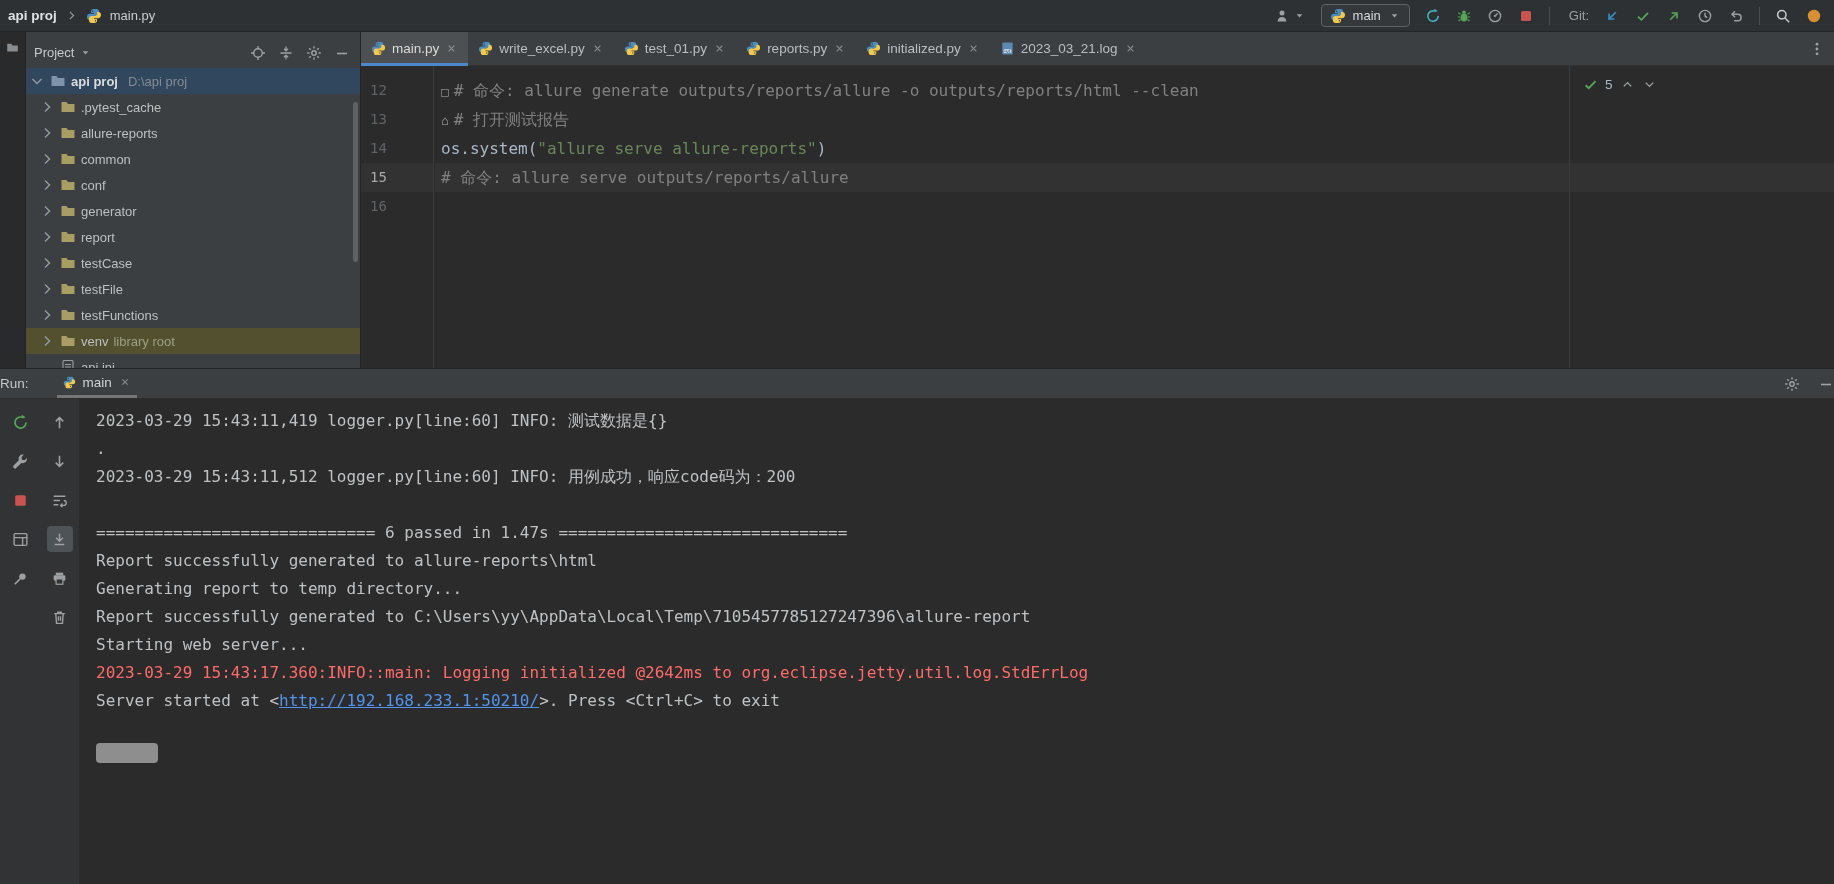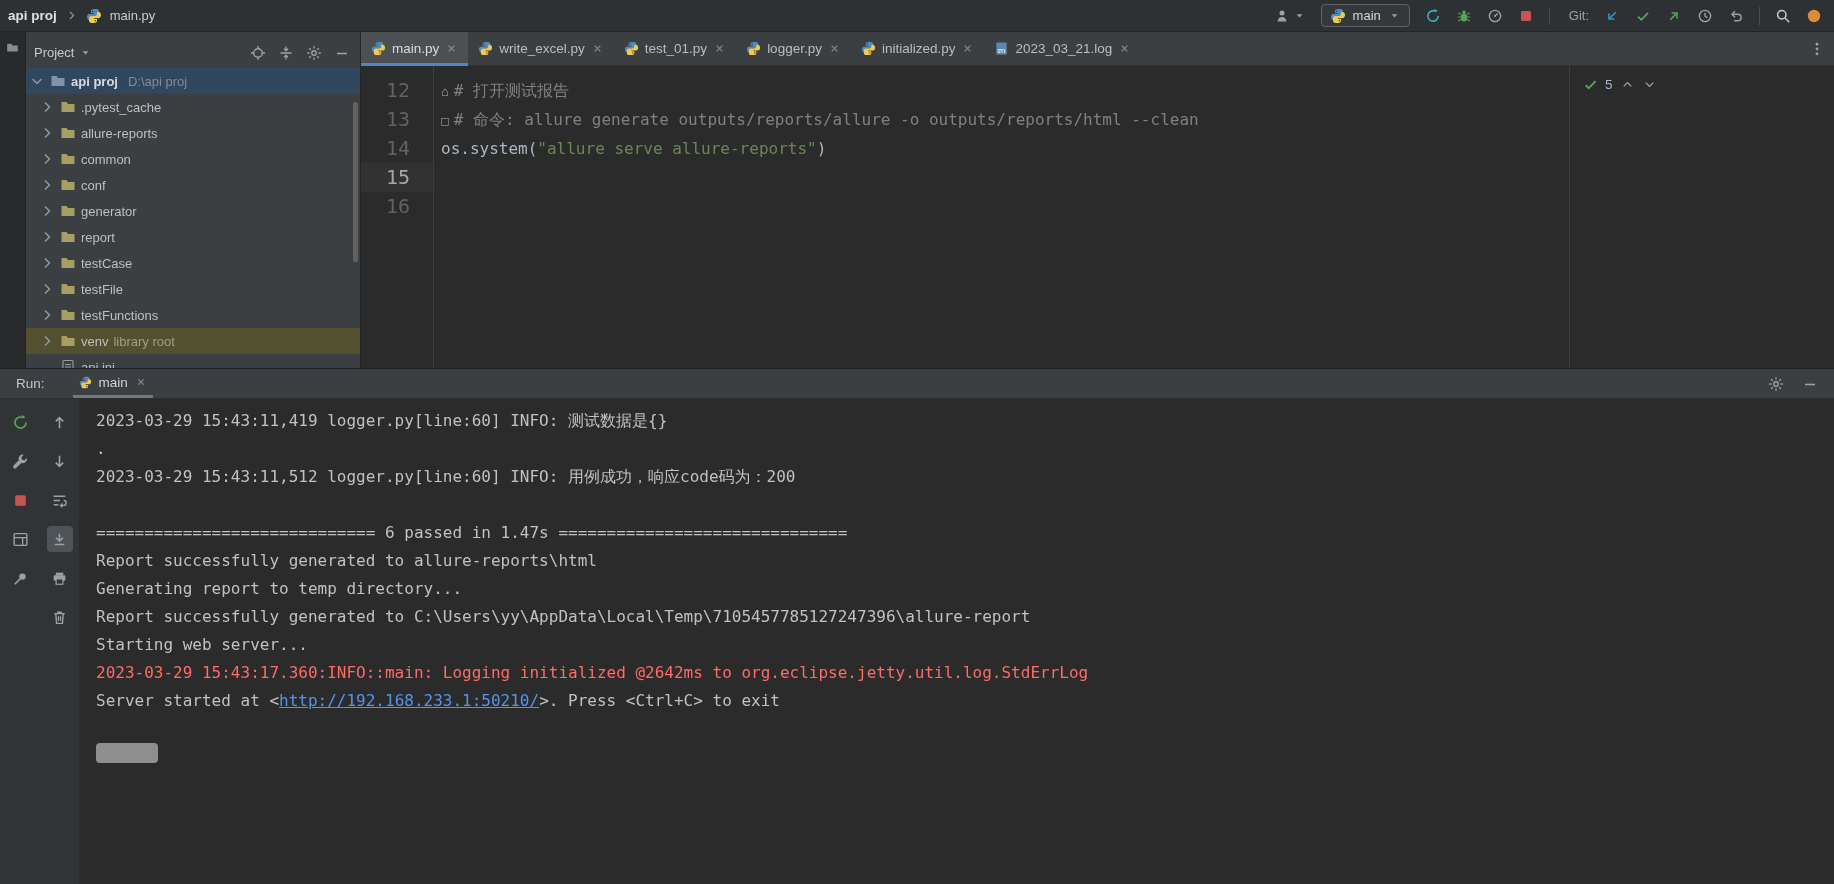--- a/index.html
+++ b/index.html
@@ -50,37 +50,37 @@
   .tabs-strip{display:flex;align-items:stretch}
   .tab{display:flex;align-items:center;gap:6px;padding:0 10px;color:#bbbdbf;position:relative;font-size:13.5px}
   .tab.active{background:#4c5052;color:#dadada}
   .tab.active::after{content:"";position:absolute;left:0;right:0;bottom:-1px;height:3px;background:#4a88c7}
   .tab .ic.t-ic{width:15px;height:15px}
   .tab .tab-close{width:13px;height:13px;opacity:.8}
   .tabs-more{margin-left:auto;display:flex;align-items:center;padding:0 9px}
 
   .editor{position:absolute;left:0;right:0;top:34px;bottom:0;font-family:"DejaVu Sans Mono","Liberation Mono",monospace;font-size:16px}
   .gutter{position:absolute;left:0;top:0;bottom:0;width:73px;border-right:1px solid #3a3d3f;padding-top:10px}
-  .gutter-row{height:29px;line-height:29px;color:#606366;font-size:20px;padding-left:25px}
+  .gutter-row{height:29px;line-height:29px;color:#606366;font-size:14px;padding-left:9px}
   .gutter-row.current{background:#323232;color:#a7a7a7}
   .code-col{position:absolute;left:74px;top:0;right:0;bottom:0;padding-top:10px}
   .code-row{height:29px;line-height:29px;white-space:pre;padding-left:6px;color:#a9b7c6}
   .code-row.current{background:#323232}
   .tk-comment{color:#808080}
   .tk-string{color:#6a8759}
   .tk-plain{color:#a9b7c6}
   .tk-glyph{color:#8a8a8a;font-size:13px;margin-right:5px}
   .editor-divider{position:absolute;left:1208px;top:0;bottom:0;width:1px;background:#3a3d3f}
   .inspect{position:absolute;left:1222px;top:11px;display:flex;align-items:center;gap:7px;color:#a9b7c6;
            font-family:"Liberation Sans",sans-serif;font-size:13.5px}
   .inspect .ic{width:15px;height:15px}
 
   
   .run-panel{position:absolute;left:0;top:368px;width:1834px;height:516px;background:#2b2b2b;border-top:1px solid #232323}
-  .run-header{height:30px;background:#3c3f41;border-bottom:1px solid #2e2e2e;display:flex;align-items:center;padding:0 16px;gap:28px}
+  .run-header{height:30px;background:#3c3f41;border-bottom:1px solid #2e2e2e;display:flex;align-items:center;padding:0 0;gap:28px}
   .run-label{color:#c4c6c8;font-size:13.5px}
   .run-tab{display:flex;align-items:center;gap:7px;height:100%;padding:0 6px;border-bottom:3px solid #747678;color:#d0d2d4;font-size:13.5px}
   .run-tab .tab-close{width:12px;height:12px;opacity:.8}
   .run-header-right{margin-left:auto;display:flex;align-items:center;gap:18px}
   .run-body{position:absolute;left:0;right:0;top:30px;bottom:0}
   .run-col{position:absolute;top:0;bottom:0;width:40px;background:#313335;display:flex;flex-direction:column;align-items:center;padding-top:10px;gap:13px}
   .run-col.col1{left:0}
   .run-col.col2{left:40px;border-right:1px solid #2a2a2a}
   .rbtn{width:26px;height:26px;display:flex;align-items:center;justify-content:center;border-radius:4px}
   .rbtn.selected{background:#4e5357}
@@ -495,21 +495,21 @@
             </svg>
           </i>
         </div>
         <div class="tab">
           <i class="ic t-ic">
             <svg viewBox="0 0 16 16">
               <path fill="#4e8cbe" d="M7.9 1C5.6 1 5 2 5 3.2V5h3v.8H3.9C2.2 5.8 1 6.8 1 8.9c0 2 1 3.1 2.6 3.1H5v-1.9C5 8.6 6.2 8 7.6 8h3C11.8 8 13 7.2 13 5.9V3.2C13 2 12 1 10.6 1H7.9zM6.6 2.5c.4 0 .7.3.7.7s-.3.7-.7.7-.7-.3-.7-.7.3-.7.7-.7z"></path>
               <path fill="#f2c94c" d="M8.1 15c2.3 0 2.9-1 2.9-2.2V11H8v-.8h4.1c1.7 0 2.9-1 2.9-3.1 0-2-1-3.1-2.6-3.1H11v1.9C11 7.4 9.8 8 8.4 8h-3C4.2 8 3 8.8 3 10.1v2.7C3 14 4 15 5.4 15h2.7zm1.3-1.5c-.4 0-.7-.3-.7-.7s.3-.7.7-.7.7.3.7.7-.3.7-.7.7z"></path>
             </svg>
           </i>
-          <span class="tab-label">logger.py</span>
+          <span class="tab-label">reports.py</span>
           <i class="ic tab-close">
             <svg viewBox="0 0 16 16">
               <path d="M4.5 4.5l7 7M11.5 4.5l-7 7" stroke="#9a9da0" stroke-width="1.5"></path>
             </svg>
           </i>
         </div>
         <div class="tab">
           <i class="ic t-ic">
             <svg viewBox="0 0 16 16">
               <path fill="#4e8cbe" d="M7.9 1C5.6 1 5 2 5 3.2V5h3v.8H3.9C2.2 5.8 1 6.8 1 8.9c0 2 1 3.1 2.6 3.1H5v-1.9C5 8.6 6.2 8 7.6 8h3C11.8 8 13 7.2 13 5.9V3.2C13 2 12 1 10.6 1H7.9zM6.6 2.5c.4 0 .7.3.7.7s-.3.7-.7.7-.7-.3-.7-.7.3-.7.7-.7z"></path>
@@ -553,23 +553,24 @@
   </div>
   <div class="editor">
     <div class="gutter" id="gutter">
         <div class="gutter-row">12</div>
         <div class="gutter-row">13</div>
         <div class="gutter-row">14</div>
         <div class="gutter-row current">15</div>
         <div class="gutter-row">16</div>
       </div>
     <div class="code-col" id="codecol">
+        <div class="code-row"><span class="tk-glyph">□</span><span class="tk-comment"># 命令: allure generate outputs/reports/allure -o outputs/reports/html --clean</span></div>
         <div class="code-row"><span class="tk-glyph">⌂</span><span class="tk-comment"># 打开测试报告</span></div>
-        <div class="code-row"><span class="tk-glyph">□</span><span class="tk-comment"># 命令: allure generate outputs/reports/allure -o outputs/reports/html --clean</span></div>
         <div class="code-row"><span class="tk-plain">os.system(</span><span class="tk-string">"allure serve allure-reports"</span><span class="tk-plain">)</span></div>
+        <div class="code-row current"><span class="tk-comment"># 命令: allure serve outputs/reports/allure</span></div>
         <div class="code-row"></div>
       </div>
     <div class="editor-divider"></div>
     <div class="inspect">
       <i class="ic">
           <svg viewBox="0 0 16 16">
             <path d="M2.8 8.8l3.3 3.1L13.4 4.4" fill="none" stroke="#57a559" stroke-width="2"></path>
           </svg>
         </i>
       <span>5</span>

